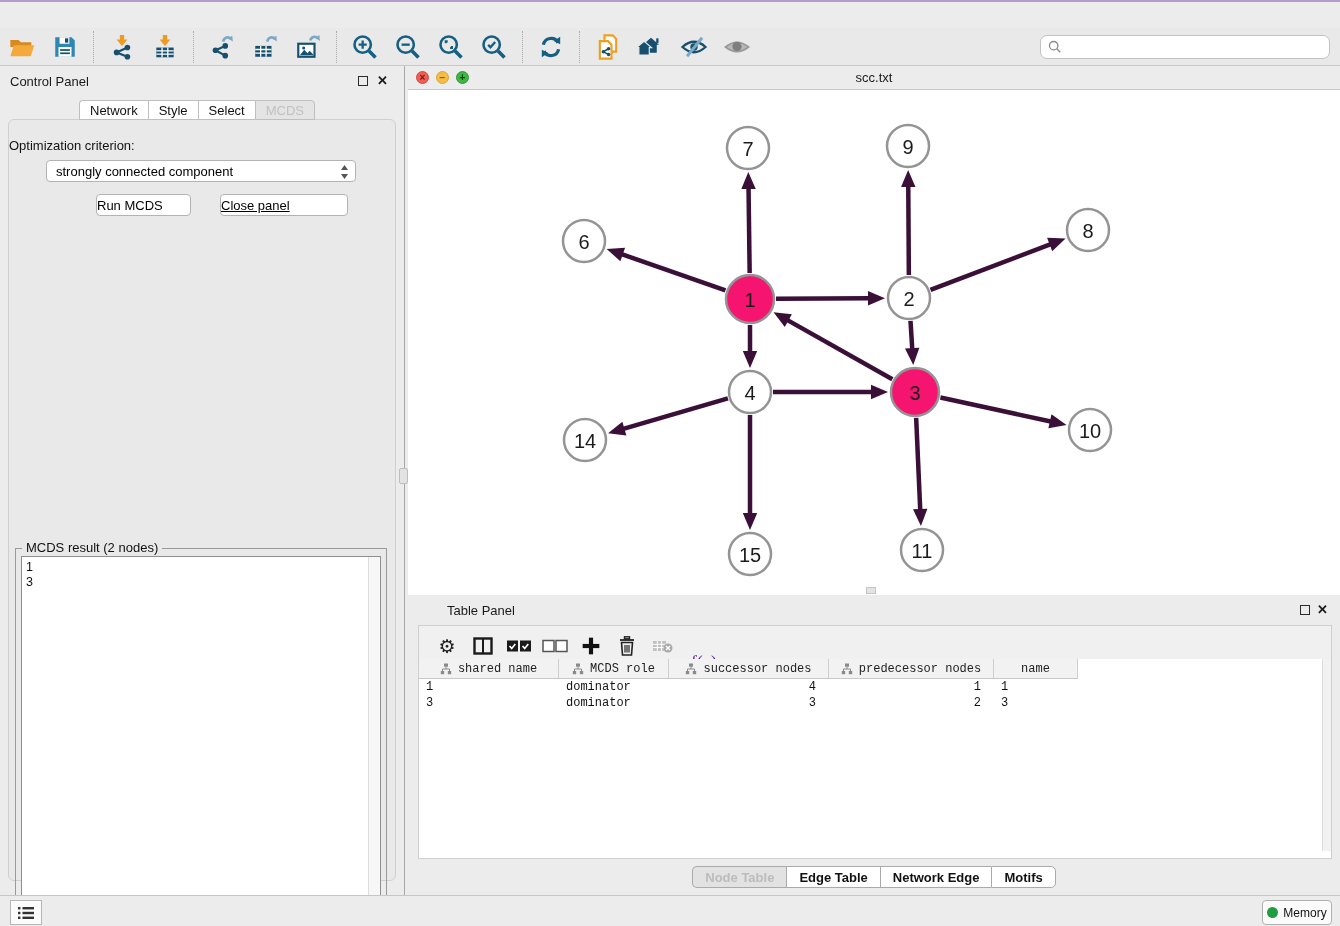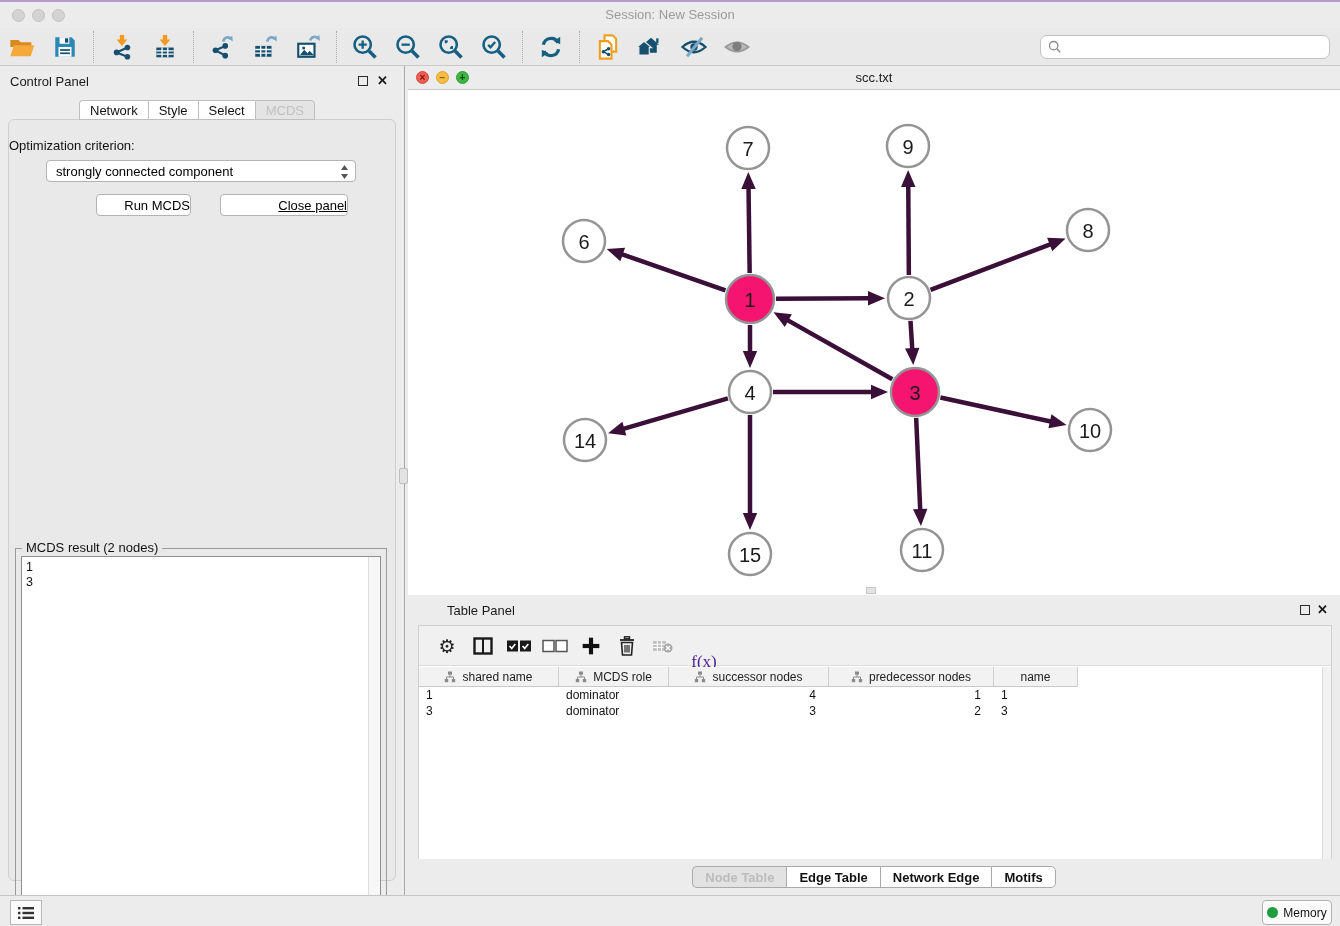--- a/index.html
+++ b/index.html
@@ -34,21 +34,21 @@
   .cp-tabs { position:absolute; left:79px; top:34px; height:20px; display:flex; z-index:2; }
   .cp-tab { height:20px; font-size:13px; padding:2px 10px 0 10px; text-align:center; background:#fff; border:1px solid #bfbfbf; border-right:none; color:#111; }
   .cp-tab:first-child { border-radius:4px 0 0 0; }
   .cp-tab:last-child { border-right:1px solid #bfbfbf; border-radius:0 4px 0 0; }
   .cp-tab.active { background:#e4e4e4; color:#c0c0c0; }
 
   .cp-body { position:absolute; left:8px; top:53px; width:388px; height:762px; background:#e9e9e9; border:1px solid #cfcfcf; border-radius:6px; }
   .opt-label { position:absolute; left:0; right:0; top:18px; font-size:13px; color:#111; }
   .criterion { position:absolute; left:37px; top:40px; width:310px; height:22px; background:#fff; border:1px solid #b3b3b3; border-radius:4px; font-size:13px; display:flex; align-items:center; padding-left:9px; }
   .criterion .chev { position:absolute; right:6px; top:3px; }
-  .cp-btn { position:absolute; height:22px; background:#fff; border:1px solid #b3b3b3; border-radius:4px; font-size:13px; text-align:right; padding-top:3px; }
+  .cp-btn { position:absolute; height:22px; background:#fff; border:1px solid #b3b3b3; border-radius:4px; font-size:13px; text-align:left; padding-top:3px; }
   .run-btn { left:87px; top:74px; width:95px; }
   .closep-btn { left:211px; top:74px; width:128px;text-decoration:underline; }
 
   .result-box { position:absolute; left:6px; top:428px; width:372px; height:375px; border:1px solid #9a9a9a; }
   .result-legend { position:absolute; left:6px; top:-9px; background:#e9e9e9; padding:0 4px; font-size:13px; color:#111; }
   .result-text { position:absolute; left:5px; top:7px; right:5px; bottom:5px; background:#fff; border:1px solid #8f8f8f; font-size:12.5px; color:#111; padding:3px 0 0 4px; white-space:pre-line; line-height:15px; }
   .result-scroll { position:absolute; right:6px; top:8px; width:12px; bottom:6px; background:#f7f7f7; border-left:1px solid #ddd; }
 
   
   .net-window { position:absolute; left:408px; top:64px; width:932px; height:529px; }
@@ -63,21 +63,21 @@
 
   
   .table-panel { position:absolute; left:408px; top:593px; width:932px; height:300px; background:#ececec; }
   .tp-float { right:30px; } .tp-close { right:12px; }
   .tp-title { position:absolute; left:10px; top:8px; font-size:13px; color:#1a1a1a;margin-left:29px; }
   .tp-content { position:absolute; left:10px; top:30px; width:914px; height:234px; background:#fff; border:1px solid #cfcfcf; }
   .tp-toolbar { position:absolute; left:0; top:0; width:912px; height:40px; background:#f0f0f0; border-bottom:1px solid #dcdcdc; display:flex; align-items:center; padding-left:10px; }
   .tp-tbtn { width:36px; height:32px; display:flex; align-items:center; justify-content:center; }
   .fx { font-family:"Liberation Serif", serif; font-size:17px; color:#4c1d95;margin-top:32px; }
 
-  .grid { position:absolute; left:0; top:41px; width:912px; height:192px; background:#fff; }
+  .grid { position:absolute; left:0; top:33px; width:912px; height:192px; background:#fff;font-family:Liberation Mono, monospace; }
   .grid-scroll { position:absolute; right:0; top:0; width:9px; height:192px; background:#f2f2f2; border-left:1px solid #ddd; }
   .hrow { display:flex; height:20px; }
   .hcell { background:#f2f2f2; border-right:1px solid #cfcfcf; border-bottom:1px solid #c9c9c9; font-size:12px; color:#222; display:flex; align-items:center; justify-content:center; gap:6px; }
   .drow { display:flex; height:16px; font-size:12px; color:#111; }
   .dcell { padding-top:1px; }
   .al { text-align:left; padding-left:7px; }
   .ar { text-align:right; padding-right:13px; }
 
   .tp-tabs { position:absolute; left:0; right:0; top:271px; display:flex; justify-content:center; }
   .tp-tab { height:22px; font-size:13px; font-weight:600; padding:3px 12px 0 12px; background:#fff; border:1px solid #aaa; border-right:none; color:#111; text-align:center; }
@@ -91,26 +91,20 @@
   .memory-btn { position:absolute; right:8px; top:4px; width:70px; height:25px; background:#fbfbfb; border:1px solid #b0b0b0; border-radius:4px; display:flex; align-items:center; justify-content:center; gap:5px; font-size:12px; color:#111; }
   .memdot { width:11px; height:11px; border-radius:50%; background:#1e9e3e; }
 
   .icon-font { font-family:"DejaVu Sans", sans-serif; }
 </style>
 </head>
 <body>
 
 <div class="app">
 
-  <div class="titlebar">
-    <span class="tl-dot" style="left:12px"></span>
-    <span class="tl-dot" style="left:32px"></span>
-    <span class="tl-dot" style="left:52px"></span>
-    <div class="title">Session: New Session</div>
-  </div>
 
   <div class="toolbar">
     <div class="tbtn">
       <svg width="28" height="26" viewBox="0 0 24 22">
         <path d="M2 5 h7 l2 2 h9 v4 H2 Z" fill="#d88a20"></path>
         <path d="M2 19 L5 9.5 H22.5 L19.5 19 Z" fill="#f6a93b"></path>
       </svg>
     </div>
     <div class="tbtn">
       <svg width="26" height="26" viewBox="0 0 24 24">

